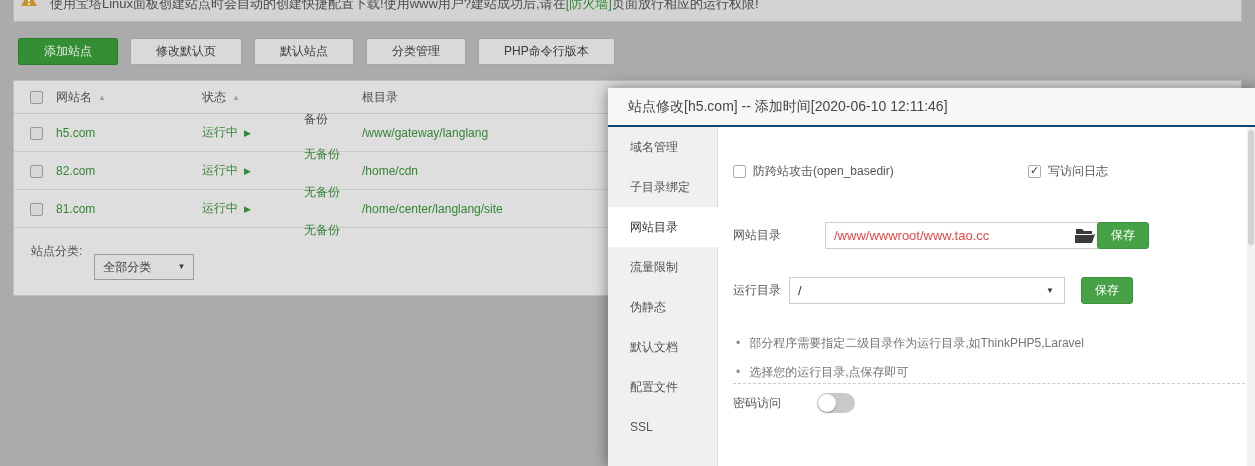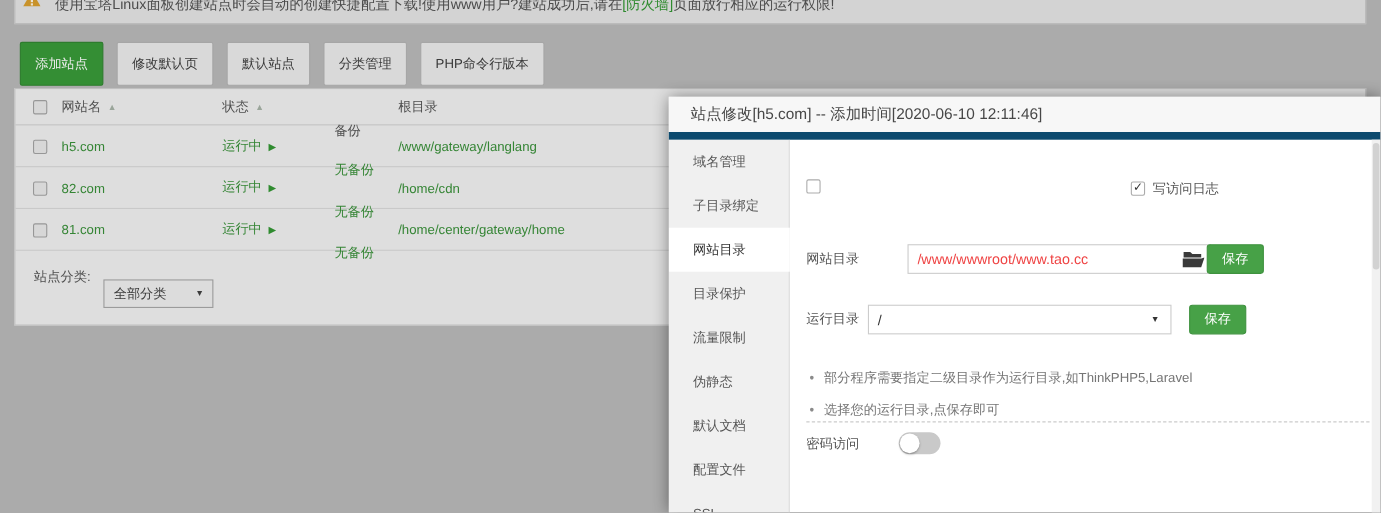--- a/index.html
+++ b/index.html
@@ -7,21 +7,21 @@
   body { position:relative; background:#ababab; font-family:"Liberation Sans","DejaVu Sans",sans-serif; }
 
   
   .notice-bar { position:absolute; left:13px; top:-12px; width:1229px; height:34px;
     background:#d3d3d3; border:1px solid #b9b9b9; }
   .warning-icon { position:absolute; left:7px; top:3px; }
   .notice-text { position:absolute; left:36px; top:6px; font-size:13px; color:#4c4c4c; white-space:nowrap; }
   .notice-text .green-link { color:#2f8b2f; }
 
   .toolbar { position:absolute; left:18px; top:38px; display:flex; gap:12px; }
-  .tbtn { height:40px; padding:0 13px; font-size:12px; color:#3a3a3a; background:#d9d9d9;
+  .tbtn { height:27px; padding:0 25px; font-size:12px; color:#3a3a3a; background:#d9d9d9;
     border:1px solid #a6a6a6; border-radius:2px; cursor:pointer; font-family:inherit; white-space:nowrap; }
   .tbtn.primary { background:#348e34; border-color:#2d7c2d; color:#ececec; }
 
   .panel { position:absolute; left:13px; top:80px; width:1229px; height:216px;
     background:#dedede; border:1px solid #bfbfbf; }
 
   .thead, .trow { display:flex; align-items:center; font-size:12px; }
   .thead { height:33px; border-bottom:1px solid #c4c4c4; color:#4f4f4f; }
   .trow  { height:38px; border-bottom:1px solid #c9c9c9; }
   .c-check { width:42px; padding-left:16px; flex:none; }
@@ -37,21 +37,21 @@
 
   .filter-row { position:absolute; left:17px; top:156px; height:28px; display:flex; align-items:center; }
   .filter-label { font-size:12px; color:#4f4f4f; }
   .select-dim { position:relative; margin-left:12px; width:100px; height:26px; background:#dcdcdc;
     border:1px solid #9b9b9b; font-size:12px; color:#3c3c3c; line-height:24px; padding:0 8px; cursor:pointer;margin-top:32px; }
   .select-dim .caret { position:absolute; right:8px; top:0; font-size:8px; color:#3c3c3c; line-height:24px; }
 
   
   .modal { position:absolute; left:608px; top:88px; width:647px; height:378px; background:#fff;
     box-shadow:0 0 14px rgba(0,0,0,0.45); }
-  .modal-title { height:39px; background:#f7f7f7; border-bottom:7px solid #0c4a6e;
+  .modal-title { height:39px; background:#f7f7f7; border-bottom:2px solid #0c4a6e;
     display:flex; align-items:center; padding-left:20px; font-size:14px; color:#474747; }
   .modal-body { position:absolute; left:0; top:39px; right:0; bottom:0; display:flex; overflow:hidden; }
   .m-sidebar { width:110px; flex:none; background:#f0f0f0; border-right:1px solid #dcdcdc; }
   .m-item { height:40px; line-height:40px; padding-left:22px; font-size:12px; color:#555;
     cursor:pointer; position:relative; }
   .m-item.active { background:#fff; margin-right:-1px; color:#333; }
   .m-content { position:relative; flex:1; }
 
   .chk-row { position:absolute; left:15px; top:36px; height:18px; }
   .chk-group { position:absolute; top:0; display:flex; align-items:center; white-space:nowrap; }
@@ -140,21 +140,21 @@
         <span class="c-status"><span class="glink">运行中</span><span class="play">▶</span></span>
         <span class="c-backup"><span class="glink">无备份</span></span>
         <span class="c-root"><span class="glink">/home/cdn</span></span>
       </div>
 
       <div class="trow">
         <span class="c-check"><span class="cb"></span></span>
         <span class="c-name"><span class="glink">81.com</span></span>
         <span class="c-status"><span class="glink">运行中</span><span class="play">▶</span></span>
         <span class="c-backup"><span class="glink">无备份</span></span>
-        <span class="c-root"><span class="glink">/home/center/gateway/home</span></span>
+        <span class="c-root"><span class="glink">/home/center/langlang/site</span></span>
       </div>
     </div>
   <div class="filter-row">
     <span class="filter-label">站点分类:</span>
     <div class="select-dim">
       <span>全部分类</span>
       <span class="caret">▼</span>
     </div>
   </div>
 </div>
@@ -163,37 +163,37 @@
   <div class="modal-title">站点修改[h5.com] -- 添加时间[2020-06-10 12:11:46]</div>
   <div class="modal-body">
     <div class="m-sidebar">
 
         <div class="m-item">域名管理</div>
 
         <div class="m-item">子目录绑定</div>
 
         <div class="m-item active">网站目录</div>
 
-        <div class="m-item">目录保护</div>
 
         <div class="m-item">流量限制</div>
 
         <div class="m-item">伪静态</div>
 
         <div class="m-item">默认文档</div>
 
         <div class="m-item">配置文件</div>
 
         <div class="m-item">SSL</div>
       </div>
     <div class="m-content">
 
       <div class="chk-row">
         <span class="chk-group">
           <span class="mcb"></span>
+          <span class="chk-label">防跨站攻击(open_basedir)</span>
         </span>
         <span class="chk-group g2">
           <span class="mcb checked"></span>
           <span class="chk-label">写访问日志</span>
         </span>
       </div>
 
       <span class="form-label" style="top:95px">网站目录</span>
       <input class="site-dir-input" type="text" value="/www/wwwroot/www.tao.cc" style="">
       <span class="folder-btn">

